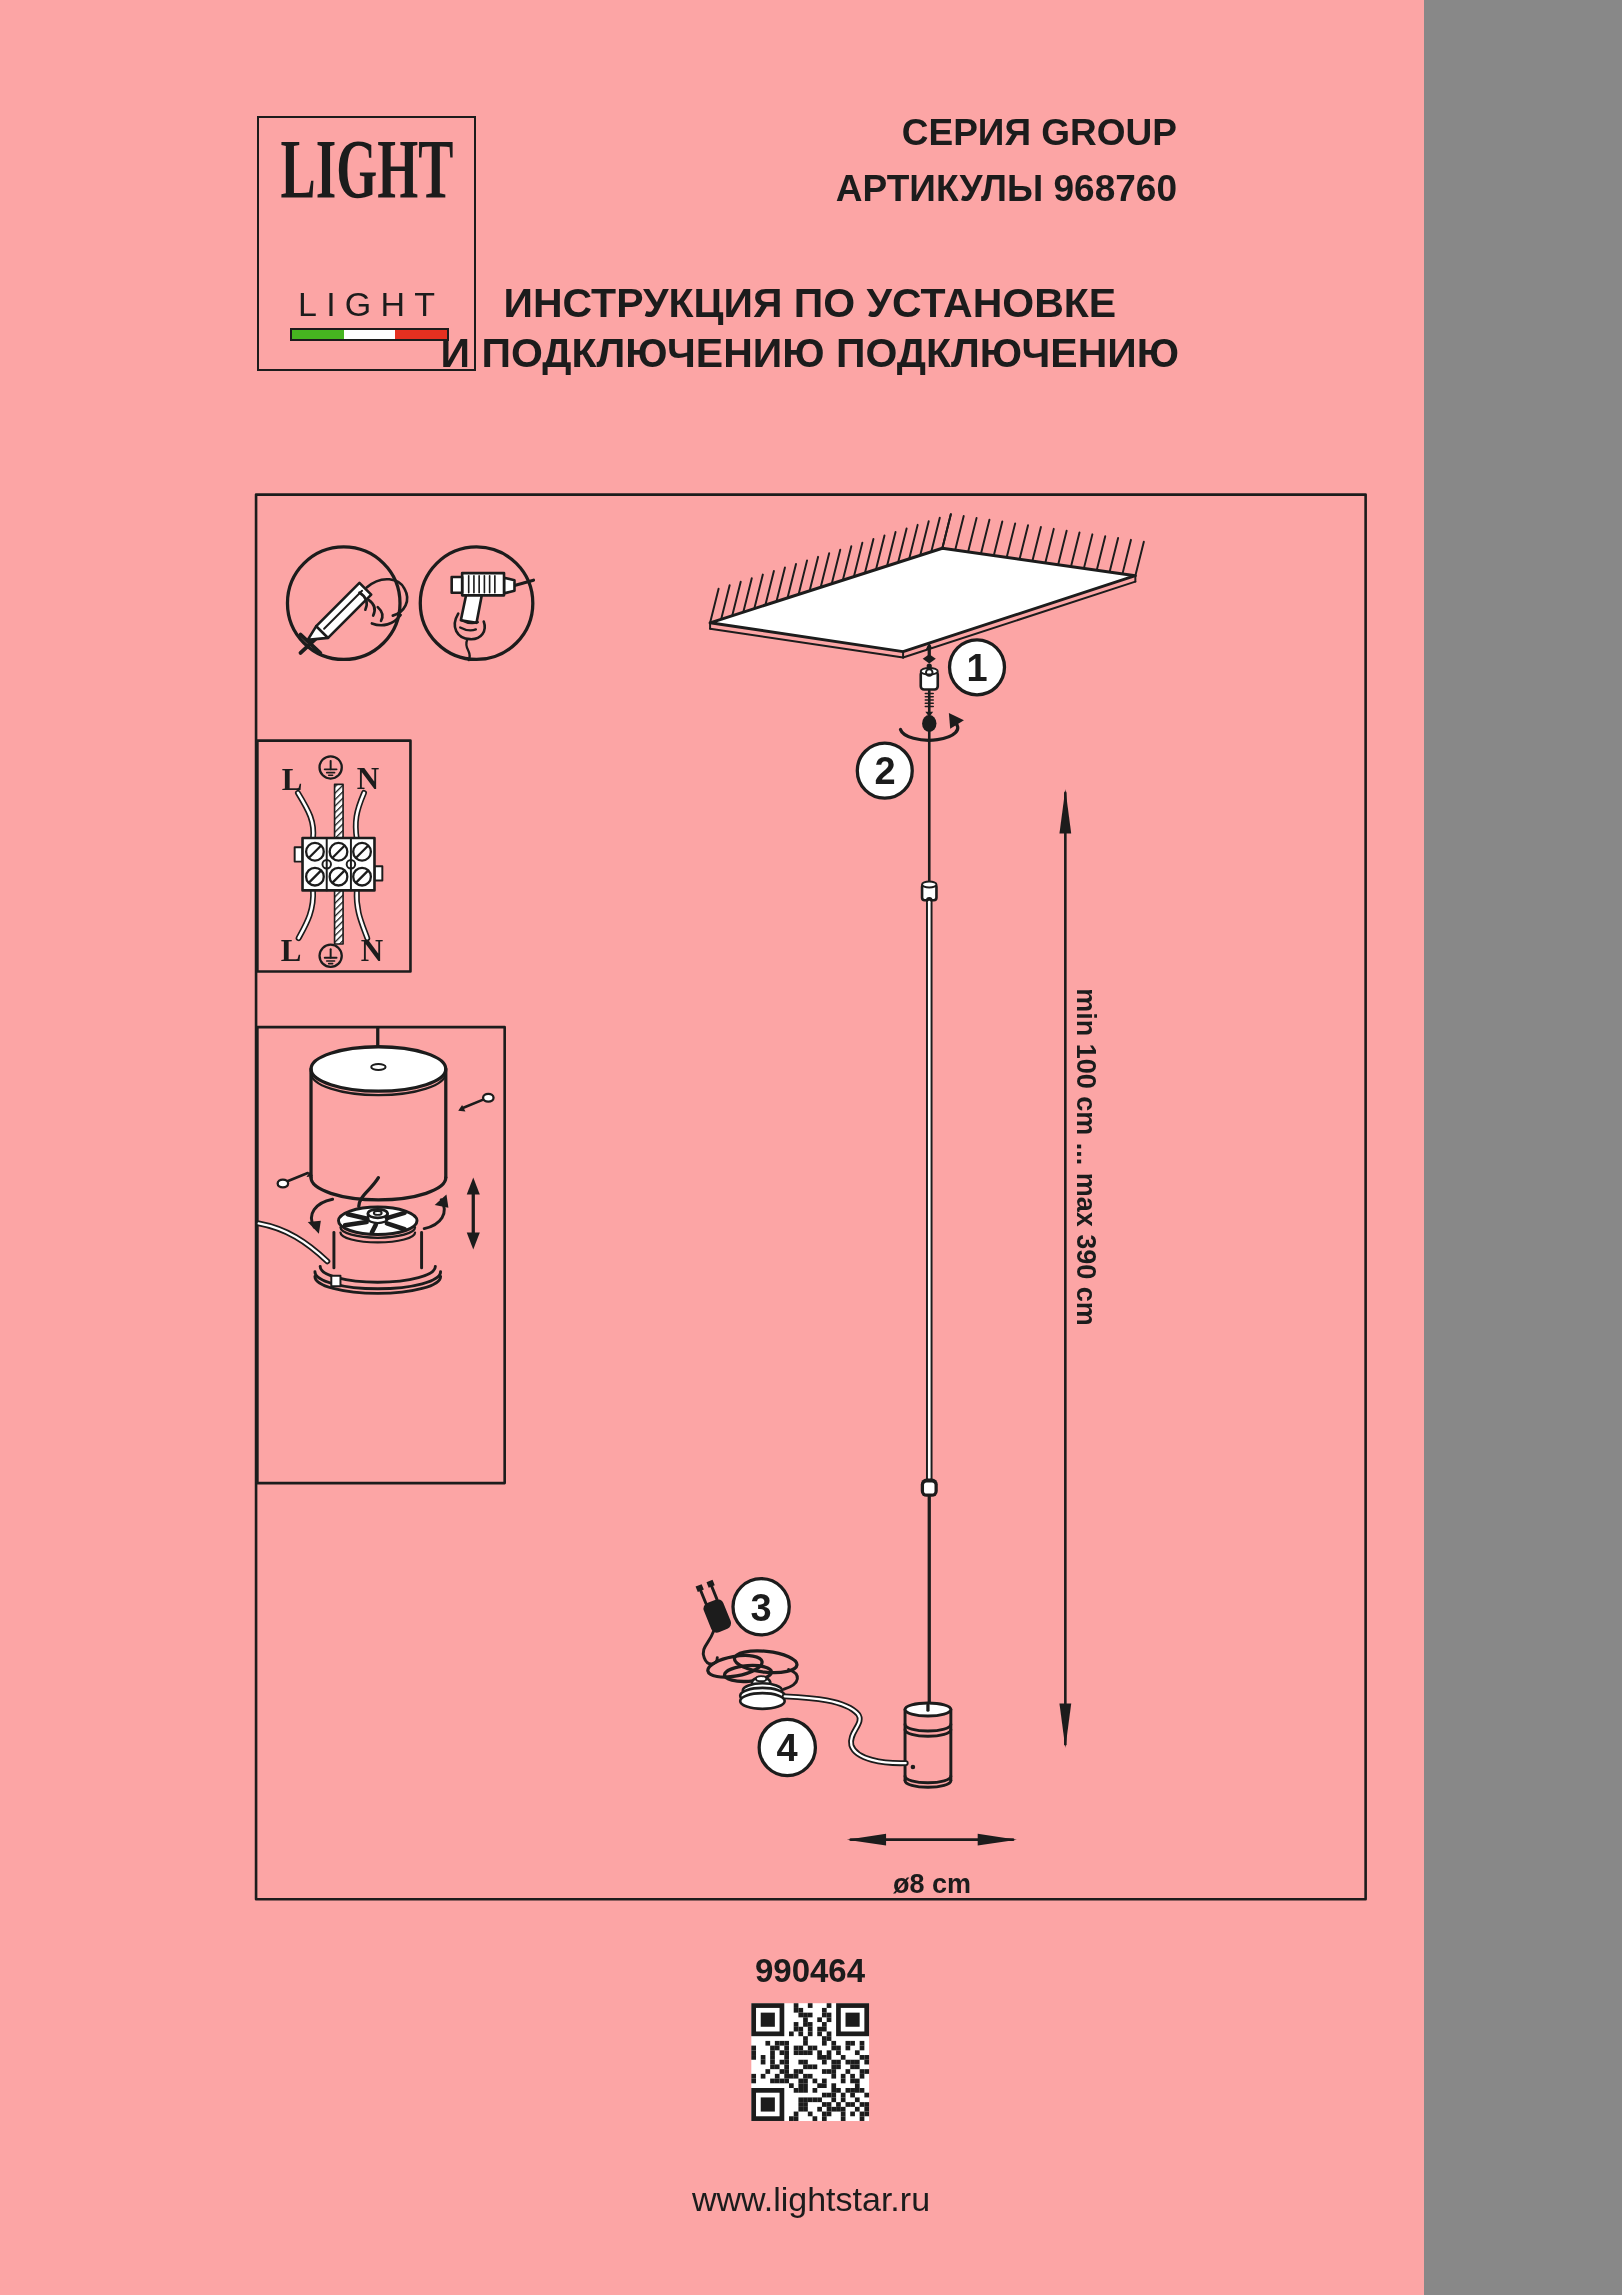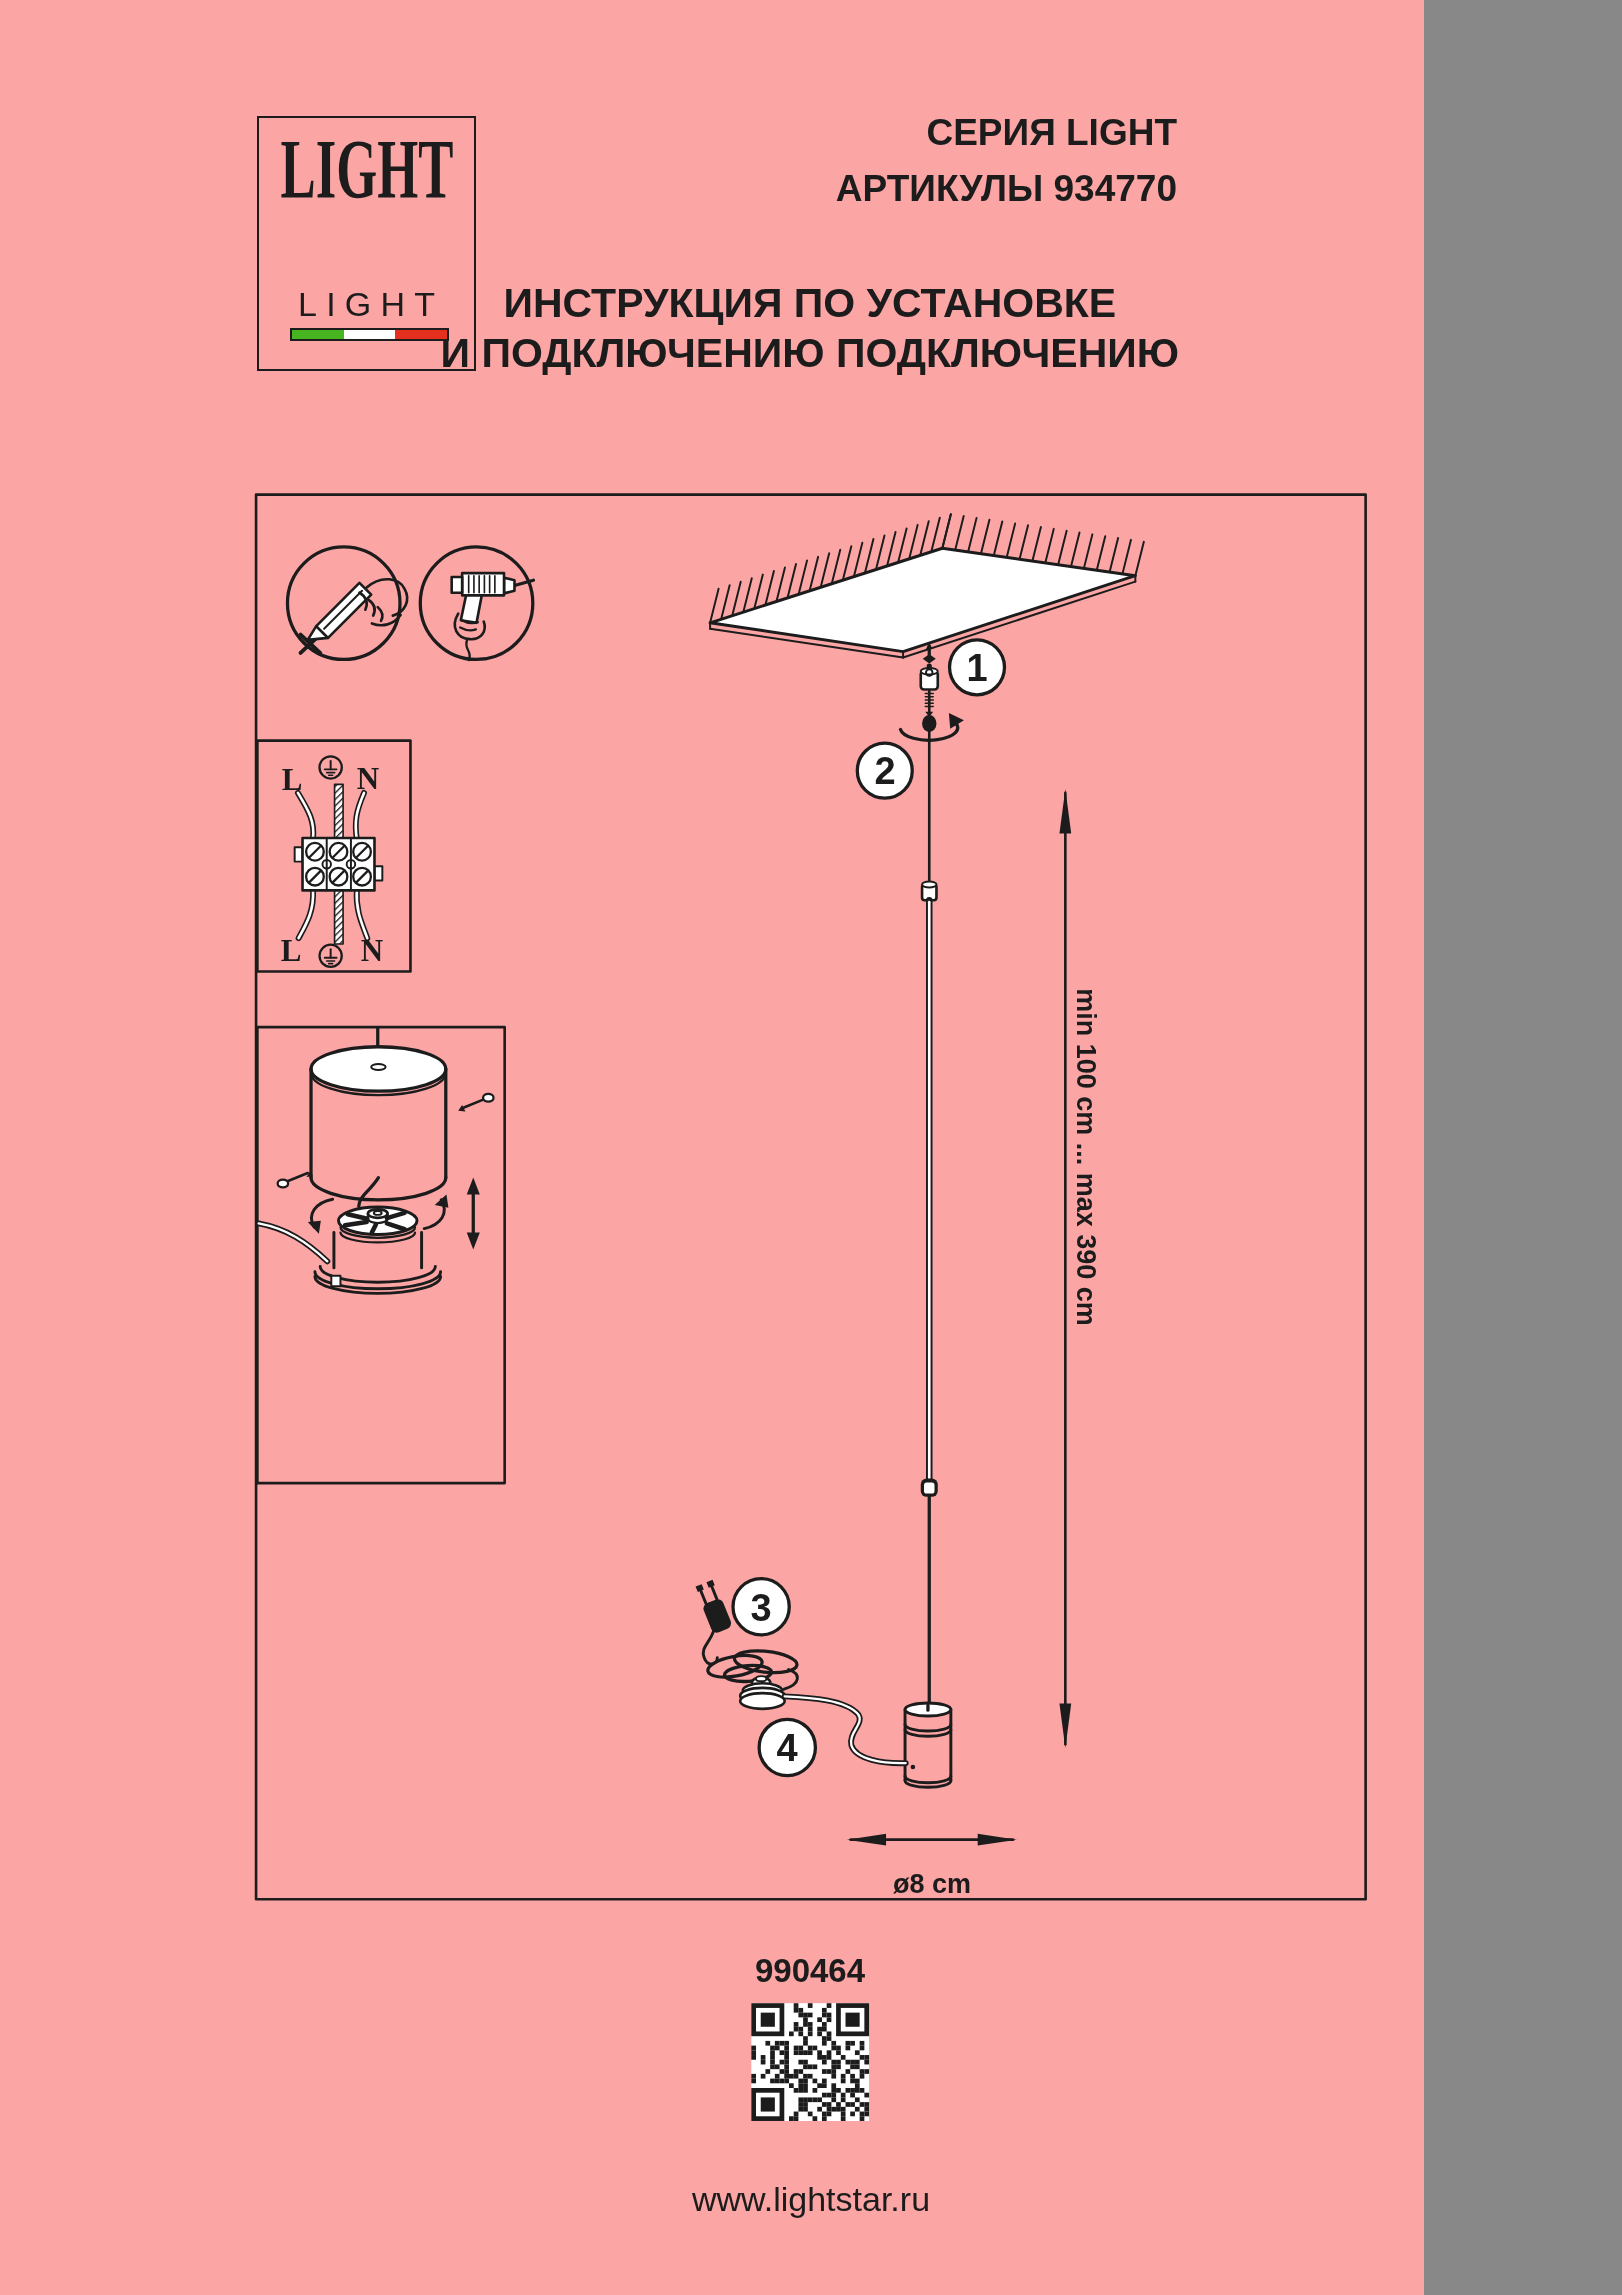--- a/index.html
+++ b/index.html
@@ -550,22 +550,22 @@
     <span>LIGHT</span>
   </div>
   <div id="logo-flag">
     <span style="background:#46b520;"></span>
     <span style="background:#ffffff;"></span>
     <span style="background:#e53020;"></span>
   </div>
 </div>
 
 <div class="txt hdr-small" style="right:247px;top:105px;">
-  <div>СЕРИЯ LIGHT</div>
-  <div>АРТИКУЛЫ 934770</div>
+  <div>СЕРИЯ GROUP</div>
+  <div>АРТИКУЛЫ 968760</div>
 </div>
 <div class="txt hdr-big" style="right:245px;top:278px;">
   <div>ИНСТРУКЦИЯ ПО УСТАНОВКЕ</div>
   <div>И ПОДКЛЮЧЕНИЮ ПОДКЛЮЧЕНИЮ</div>
 </div>
 
 <div class="txt center wire-label" style="left:292px;top:780px;">L</div>
 <div class="txt center wire-label" style="left:368px;top:779px;">N</div>
 <div class="txt center wire-label" style="left:291px;top:951px;">L</div>
 <div class="txt center wire-label" style="left:372px;top:951px;">N</div>

